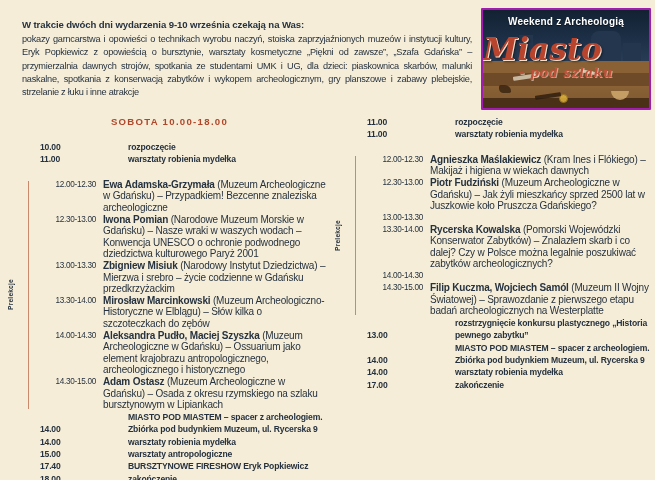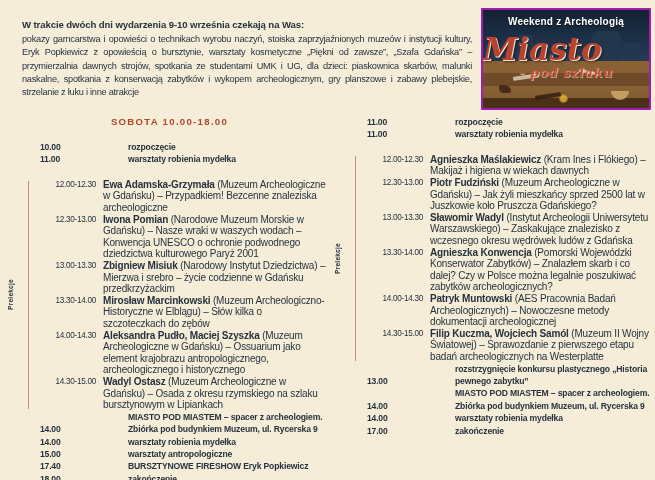--- a/index.html
+++ b/index.html
@@ -191,21 +191,21 @@
           <div class="lrow">
             <div class="lt">13.30-14.00</div>
             <div class="ld"><b>Mirosław Marcinkowski</b><span> (Muzeum Archeologiczno-Historyczne w Elblągu) – Słów kilka o szczoteczkach do zębów</span></div>
           </div>
           <div class="lrow">
             <div class="lt">14.00-14.30</div>
             <div class="ld"><b>Aleksandra Pudło, Maciej Szyszka</b><span> (Muzeum Archeologiczne w Gdańsku) – Ossuarium jako element krajobrazu antropologicznego, archeologicznego i historycznego</span></div>
           </div>
           <div class="lrow">
             <div class="lt">14.30-15.00</div>
-            <div class="ld"><b>Wadyl Ostasz</b><span> (Muzeum Archeologiczne w Gdańsku) – Osada z okresu rzymskiego na szlaku bursztynowym w Lipiankach</span></div>
+            <div class="ld"><b>Adam Ostasz</b><span> (Muzeum Archeologiczne w Gdańsku) – Osada z okresu rzymskiego na szlaku bursztynowym w Lipiankach</span></div>
           </div>
         </div>
     </div>
     <div class="simple-list tail">
         <div class="srow">
           <div class="t">14.00</div>
           <div class="d">MIASTO POD MIASTEM – spacer z archeologiem. Zbiórka pod budynkiem Muzeum, ul. Rycerska 9</div>
         </div>
         <div class="srow">
           <div class="t">14.00</div>
@@ -246,29 +246,27 @@
           <div class="lrow">
             <div class="lt">12.00-12.30</div>
             <div class="ld"><b>Agnieszka Maślakiewicz</b><span> (Kram Ines i Flókiego) – Makijaż i higiena w wiekach dawnych</span></div>
           </div>
           <div class="lrow">
             <div class="lt">12.30-13.00</div>
             <div class="ld"><b>Piotr Fudziński</b><span> (Muzeum Archeologiczne w Gdańsku) – Jak żyli mieszkańcy sprzed 2500 lat w Juszkowie koło Pruszcza Gdańskiego?</span></div>
           </div>
           <div class="lrow">
             <div class="lt">13.00-13.30</div>
-            <div class="ld"><b>Sławomir Wadyl</b><span> (Instytut Archeologii Uniwersytetu Warszawskiego) – Zaskakujące znalezisko z wczesnego okresu wędrówek ludów z Gdańska</span></div>
           </div>
           <div class="lrow">
             <div class="lt">13.30-14.00</div>
-            <div class="ld"><b>Agnieszka Konwencja</b><span> (Pomorski Wojewódzki Konserwator Zabytków) – Znalazłem skarb i co dalej? Czy w Polsce można legalnie poszukiwać zabytków archeologicznych?</span></div>
+            <div class="ld"><b>Rycerska Kowalska</b><span> (Pomorski Wojewódzki Konserwator Zabytków) – Znalazłem skarb i co dalej? Czy w Polsce można legalnie poszukiwać zabytków archeologicznych?</span></div>
           </div>
           <div class="lrow">
             <div class="lt">14.00-14.30</div>
-            <div class="ld"><b>Patryk Muntowski</b><span> (AES Pracownia Badań Archeologicznych) – Nowoczesne metody dokumentacji archeologicznej</span></div>
           </div>
           <div class="lrow">
             <div class="lt">14.30-15.00</div>
             <div class="ld"><b>Filip Kuczma, Wojciech Samól</b><span> (Muzeum II Wojny Światowej) – Sprawozdanie z pierwszego etapu badań archeologicznych na Westerplatte</span></div>
           </div>
         </div>
     </div>
     <div class="simple-list tail">
         <div class="srow">
           <div class="t">13.00</div>

